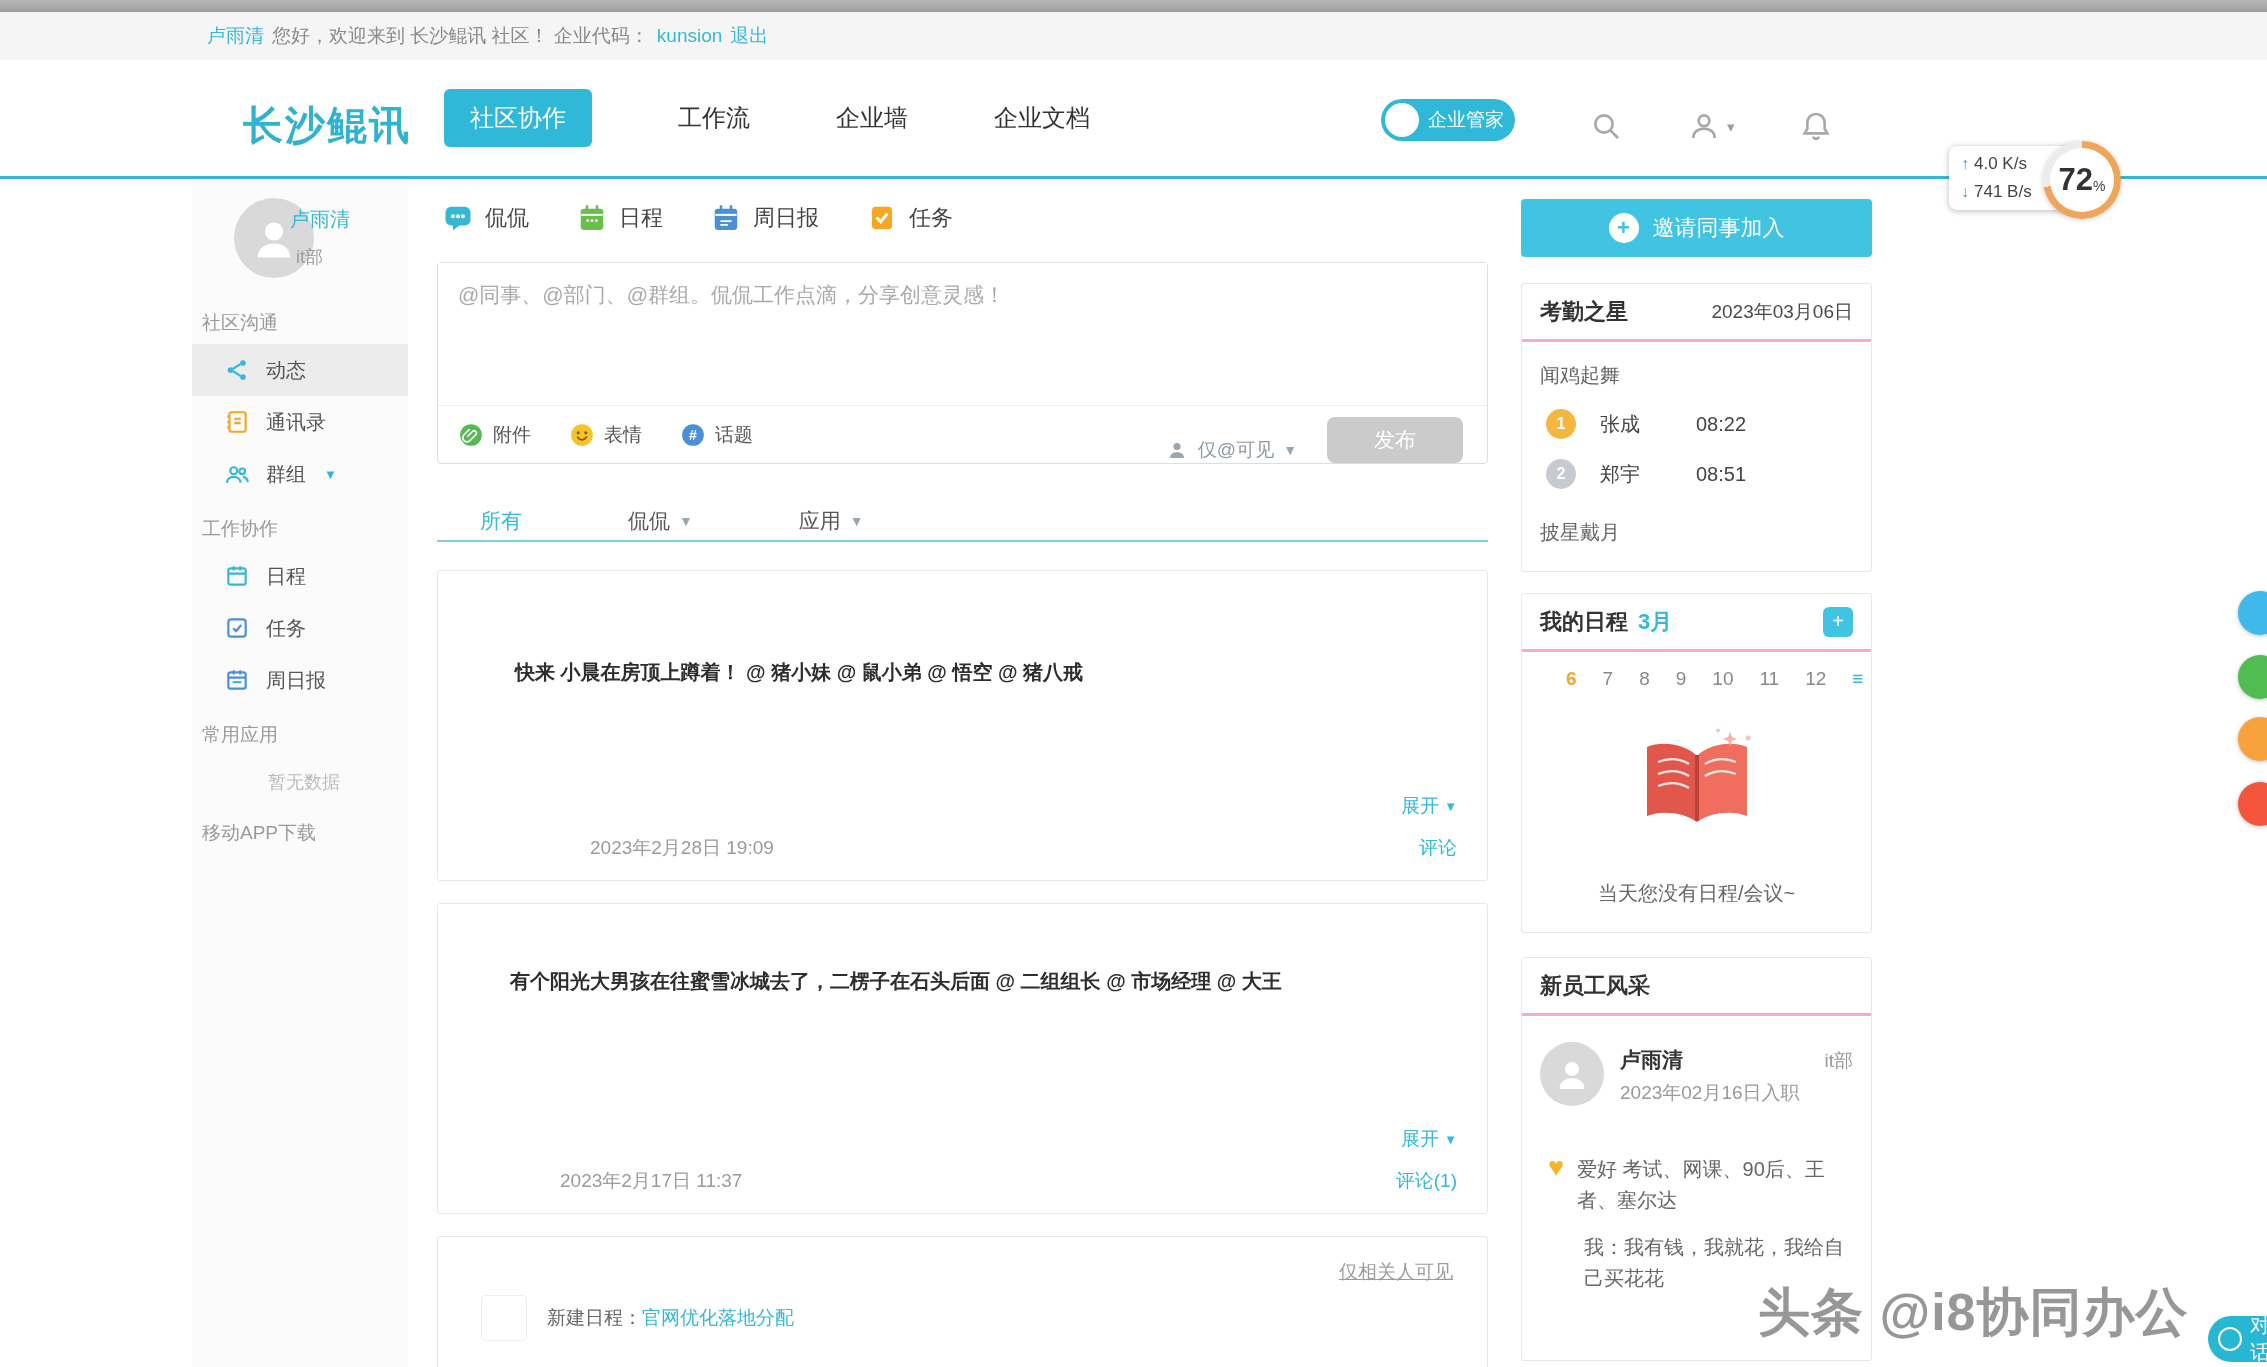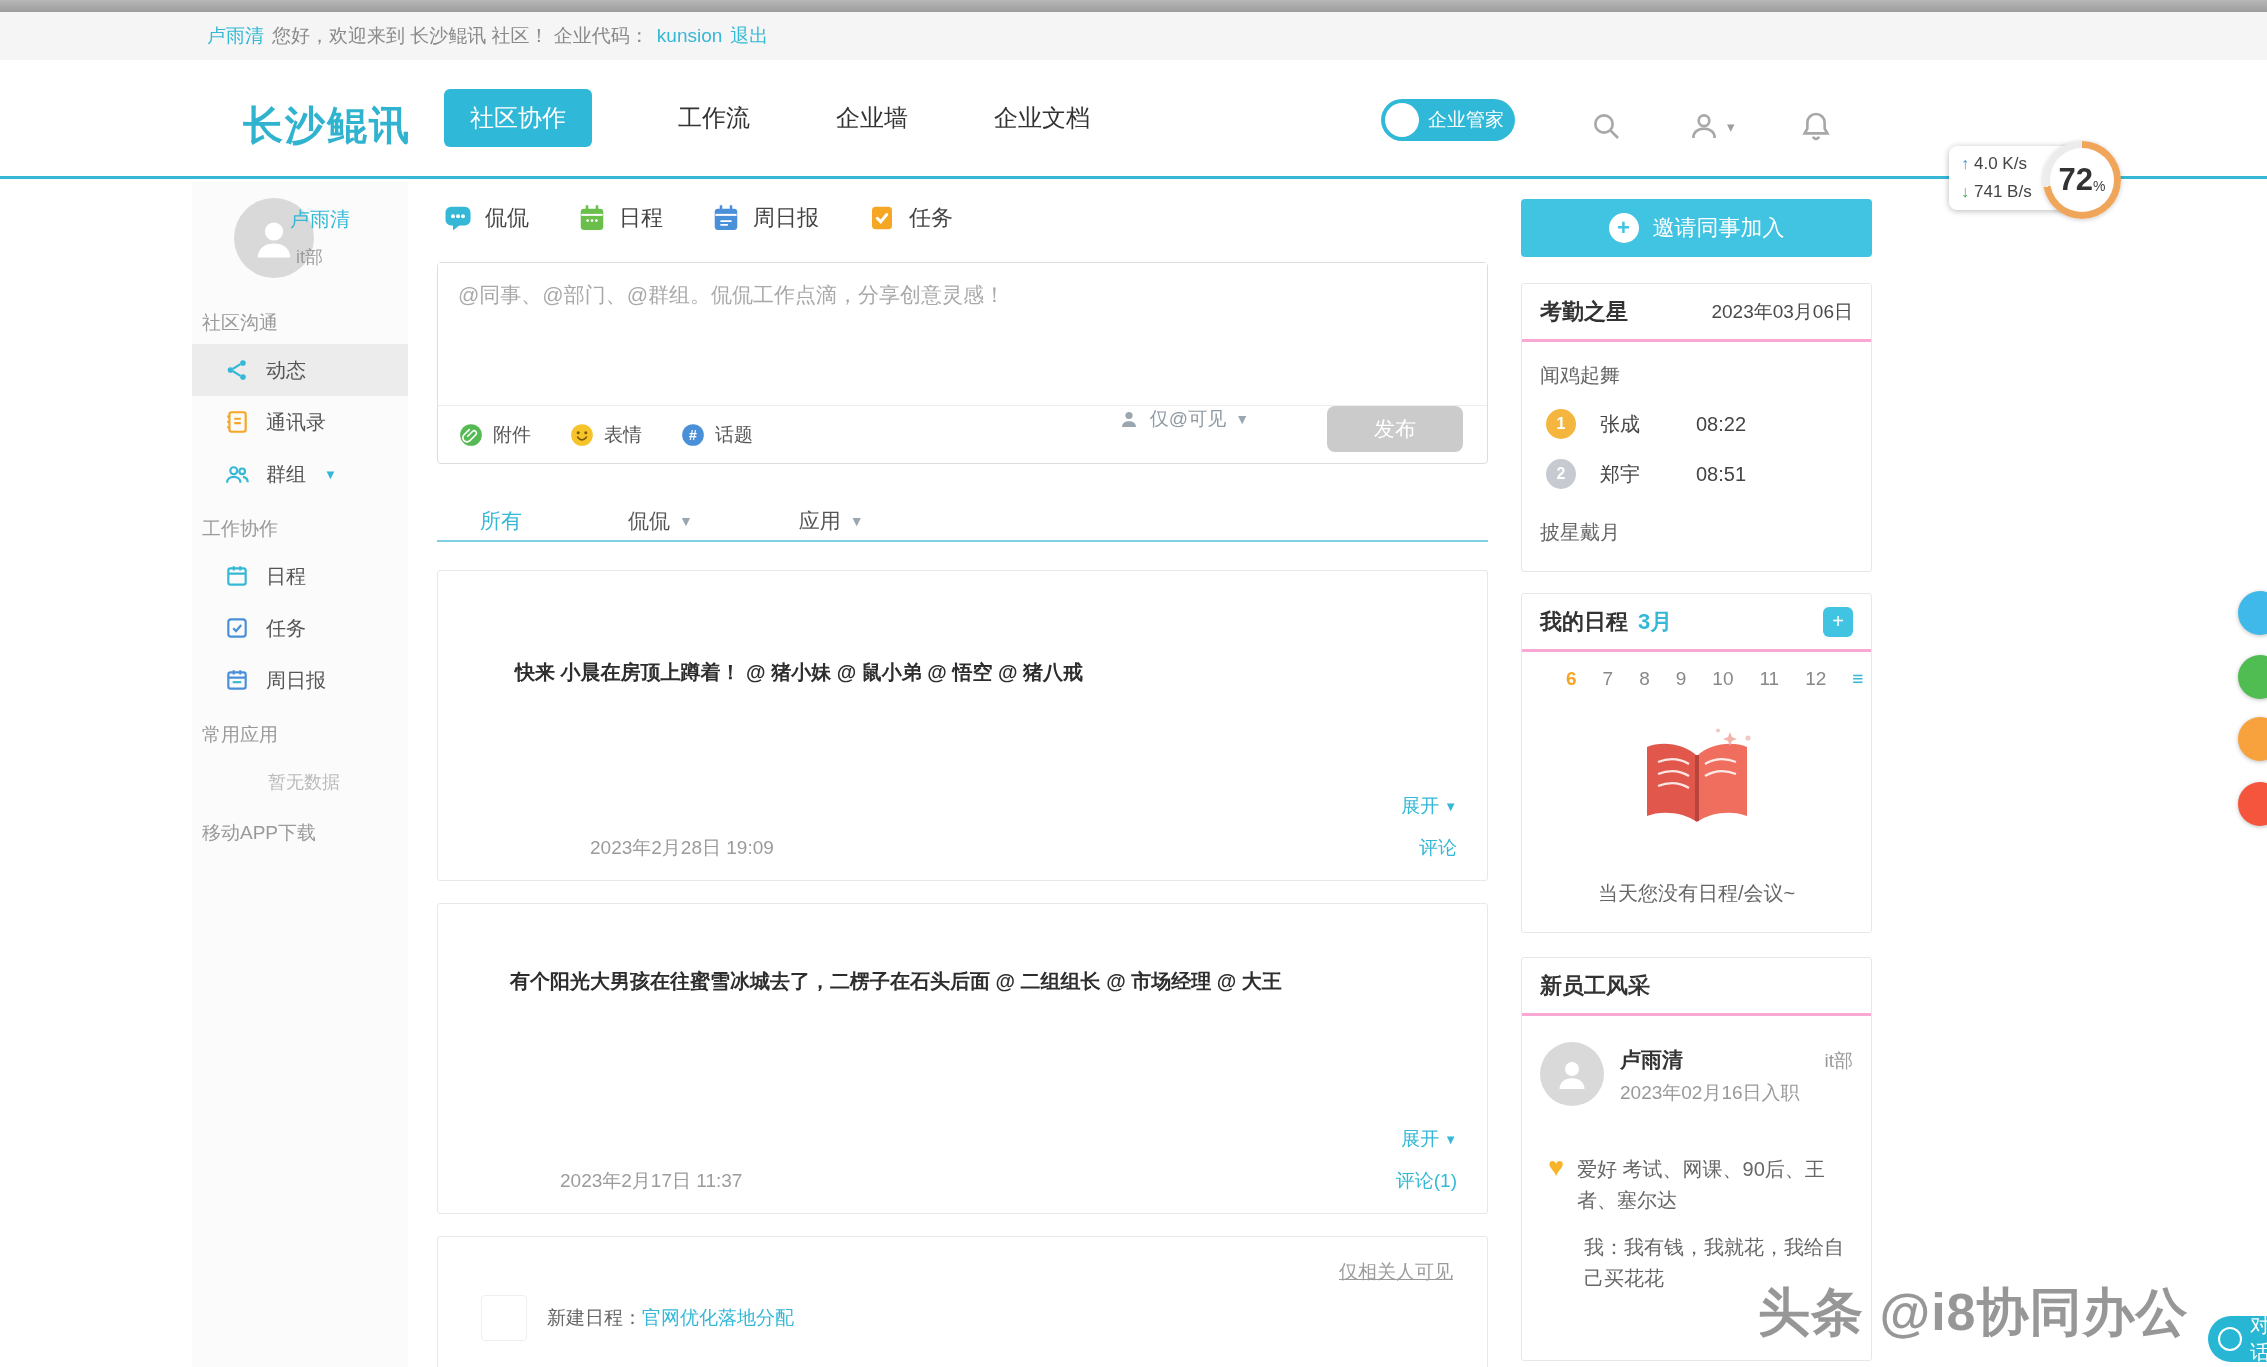--- a/index.html
+++ b/index.html
@@ -64,21 +64,21 @@
   .ctab { display:flex; align-items:center; gap:12px; font-size:22px; color:#444; cursor:pointer; }
   .ctab-icon { width:30px; height:30px; flex:none; } .ctab-icon svg { width:100%; height:100%; }
 
   .composer { margin-top:14px; border:1px solid #ddd; border-radius:4px; background:#fff; }
   .composer textarea { width:100%; height:142px; border:none; outline:none; resize:none; padding:18px 20px;
                        font-size:21px; color:#333; font-family:inherit; display:block; }
   .composer textarea::placeholder { color:#a9a9a9; }
   .composer-toolbar { height:58px; border-top:1px solid #eee; display:flex; align-items:center; padding-left:20px; }
   .tool { display:flex; align-items:center; gap:9px; margin-right:38px; font-size:19px; color:#555; cursor:pointer; }
   .tool-icon { width:26px; height:26px; } .tool-icon svg { width:100%; height:100%; }
-  .toolbar-right { margin-left:auto; display:flex; align-items:flex-start; height:100%;gap:48px; }
+  .toolbar-right { margin-left:auto; display:flex; align-items:flex-end; height:100%; }
   .visibility { display:flex; align-items:center; gap:9px; color:#8d99a3; font-size:19px; padding:0 30px; cursor:pointer; }
   .vis-icon { width:24px; height:24px; } .vis-icon svg { width:100%; height:100%; }
   .chevron { color:#9aa7b0; font-size:14px; }
   .publish-btn { width:136px; height:46px; background:#cbcbcb; color:#fff; font-size:21px; border:none;
                  border-radius:8px; margin-right:24px; cursor:pointer; font-family:inherit; }
 
   .feed-filters { display:flex; align-items:center; height:40px; margin-top:38px; padding-left:43px; border-bottom:2px solid #7fd0e4; }
   .ftab { font-size:21px; color:#555; display:flex; gap:9px; align-items:center; cursor:pointer; margin-right:106px; }
   .ftab.active { color:#35b8d6; }
 

